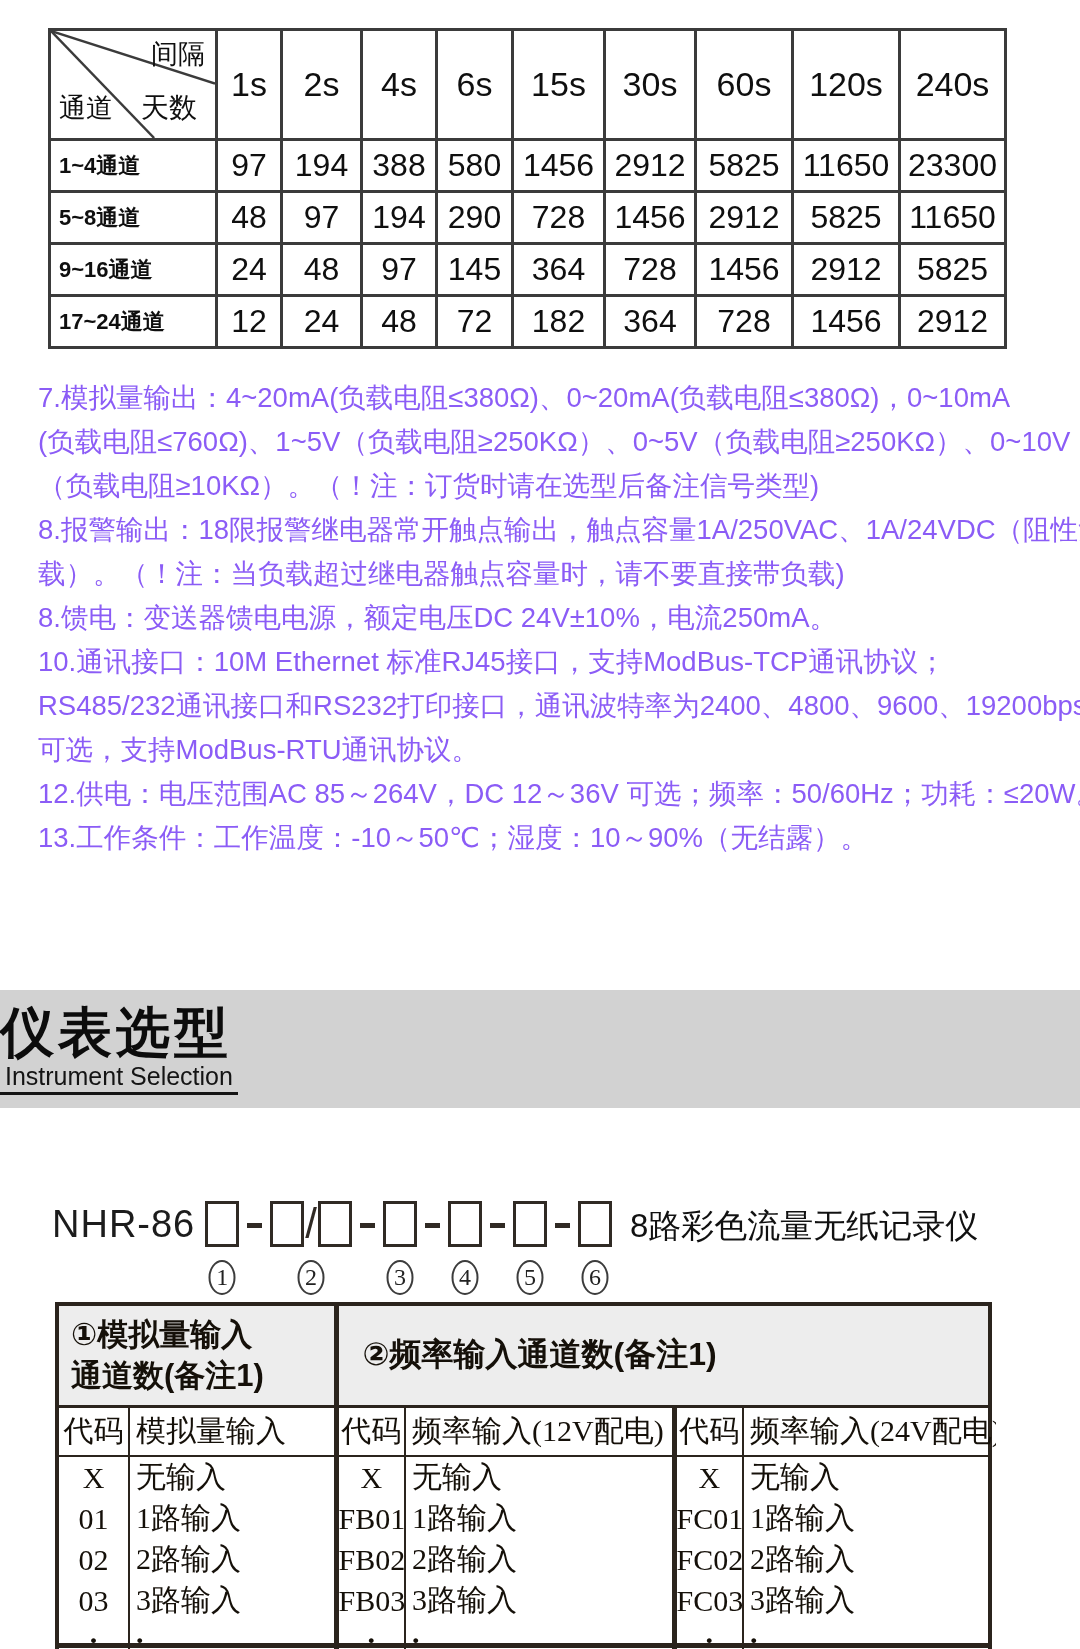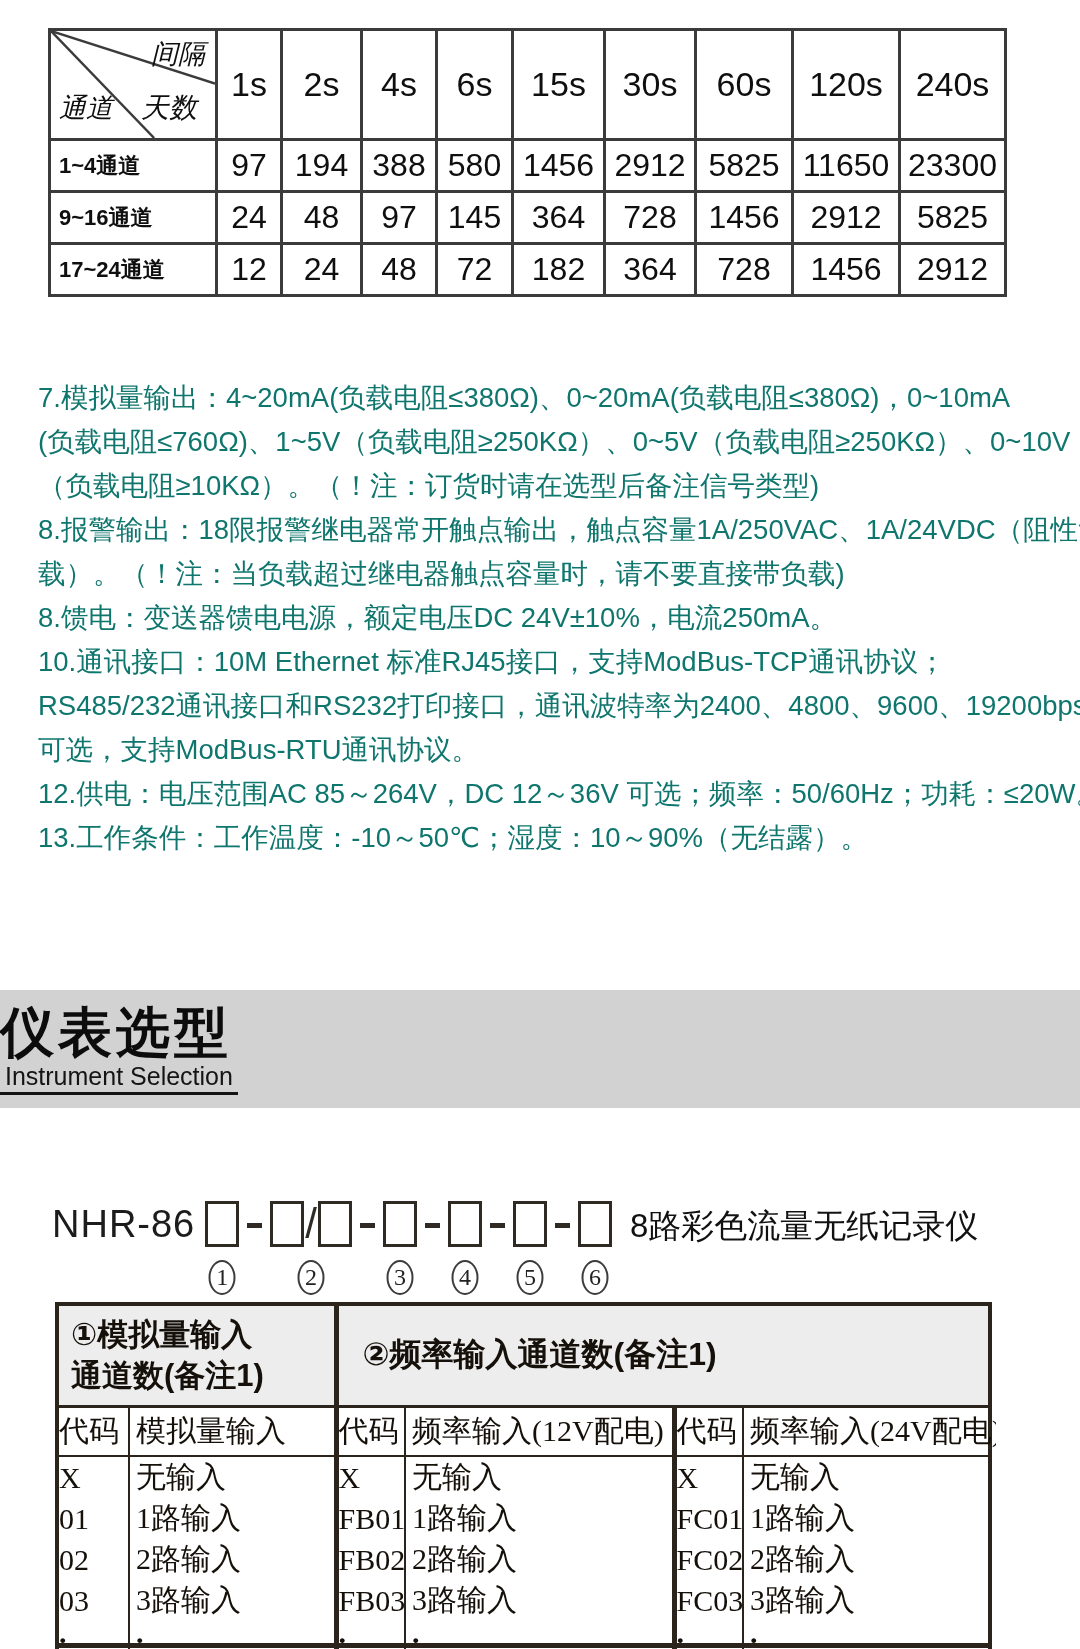--- a/index.html
+++ b/index.html
@@ -4,29 +4,29 @@
 <style>
   * { margin:0; padding:0; box-sizing:border-box; }
   body { background:#ffffff; font-family:"Liberation Sans","DejaVu Sans",sans-serif; color:#111; }
   #page { position:relative; width:1080px; height:1649px; overflow:hidden; background:#fff; margin:0 auto; }
 
   
   .t1 { position:absolute; left:48px; top:28px; width:956px; border-collapse:collapse; table-layout:fixed; }
   .t1 td { border:3px solid #3b3b3b; text-align:center; font-size:32px; color:#0f0f0f; height:52px; padding:0; background:#fff; }
   .t1 tr.hd td { height:110px; font-size:34px; }
   .t1 td.rl { text-align:left; padding-left:8px; font-size:22px; white-space:nowrap;font-weight:bold; }
-  .t1 td.corner { position:relative;font-style:italic; }
+  .t1 td.corner { position:relative; }
   .corner svg { position:absolute; left:0; top:0; width:100%; height:100%; display:block; }
   .c-top { position:absolute; top:5px; right:10px; font-size:27px; }
   .c-mid { position:absolute; top:58px; left:90px; font-size:28px; }
   .c-bot { position:absolute; bottom:12px; left:8px; font-size:27px; }
 
   
   .specs { position:absolute; left:38px; top:376px; width:1040px; }
-  .specs > div { font-size:27.5px; line-height:44px; white-space:nowrap; color:#0f766e; }
+  .specs > div { font-size:27.5px; line-height:44px; white-space:nowrap; color:#8b5cf6; }
 
   
   .banner { position:absolute; left:0; top:990px; width:1080px; height:118px; background:#d2d2d2; text-align:left; }
   .banner-title { font-size:54px; font-weight:bold; letter-spacing:4px; line-height:60px; margin-top:12px; color:#0c0c0c; }
   .banner-sub { display:inline-block; font-size:25px; line-height:29px; border-bottom:3px solid #141414; padding:0 5px 1px; color:#141414; }
 
   
   .model { position:absolute; left:52px; top:1198px; display:flex; align-items:flex-start; white-space:nowrap; }
   .m-prefix { font-size:38px; line-height:52px; letter-spacing:1px; margin-right:10px; color:#1c1c1c; }
   .m-unit { position:relative; display:flex; padding-bottom:44px; }
@@ -42,21 +42,21 @@
   .selwrap { position:absolute; left:55px; top:1302px; width:941px; height:347px; overflow:hidden; }
   .t2 { border-collapse:collapse; table-layout:fixed; width:933px; border:4px solid #2b241d; }
   .t2 td { border-left:2px solid #2b241d; padding:0; color:#151009; vertical-align:middle; background:#fff; }
   .t2 td:nth-child(3), .t2 td:nth-child(5) { border-left:5px solid #2b241d; }
   .t2 tr.h1 td { background:#ededed; border-bottom:3px solid #2b241d; font-weight:bold; font-size:31px; height:102px;
                  font-family:"Liberation Sans","DejaVu Sans",sans-serif; }
   .t2 tr.h1 td:nth-child(2) { border-left:5px solid #2b241d; padding-left:24px; font-size:32px; }
   .t2 tr.h1 td.g1 { padding-left:12px; line-height:41px; }
   .t2 tr.h2 td { font-family:"Liberation Serif","DejaVu Serif",serif; font-size:30px; height:50px; border-bottom:2px solid #2b241d; }
   .t2 tr.r td { font-family:"Liberation Serif","DejaVu Serif",serif; font-size:30px; height:40px; }
-  .t2 .code { text-align:left; }
+  .t2 .code { text-align:center; }
   .t2 .inp { text-align:left; padding-left:6px; white-space:nowrap; }
   .t2 tr.dots td { height:40px; vertical-align:top; line-height:24px; font-weight:bold; }
   .cutline { position:absolute; left:0; top:341px; width:933px; height:5px; background:#2b241d; }
 </style>
 </head>
 <body>
 
 <div id="page">
 
   <table class="t1">
@@ -99,20 +99,32 @@
       <td>194</td>
       <td>388</td>
       <td>580</td>
       <td>1456</td>
       <td>2912</td>
       <td>5825</td>
       <td>11650</td>
       <td>23300</td>
     </tr>
     <tr>
+      <td class="rl">5~8通道</td>
+      <td>48</td>
+      <td>97</td>
+      <td>194</td>
+      <td>290</td>
+      <td>728</td>
+      <td>1456</td>
+      <td>2912</td>
+      <td>5825</td>
+      <td>11650</td>
+    </tr>
+    <tr>
       <td class="rl">9~16通道</td>
       <td>24</td>
       <td>48</td>
       <td>97</td>
       <td>145</td>
       <td>364</td>
       <td>728</td>
       <td>1456</td>
       <td>2912</td>
       <td>5825</td>

